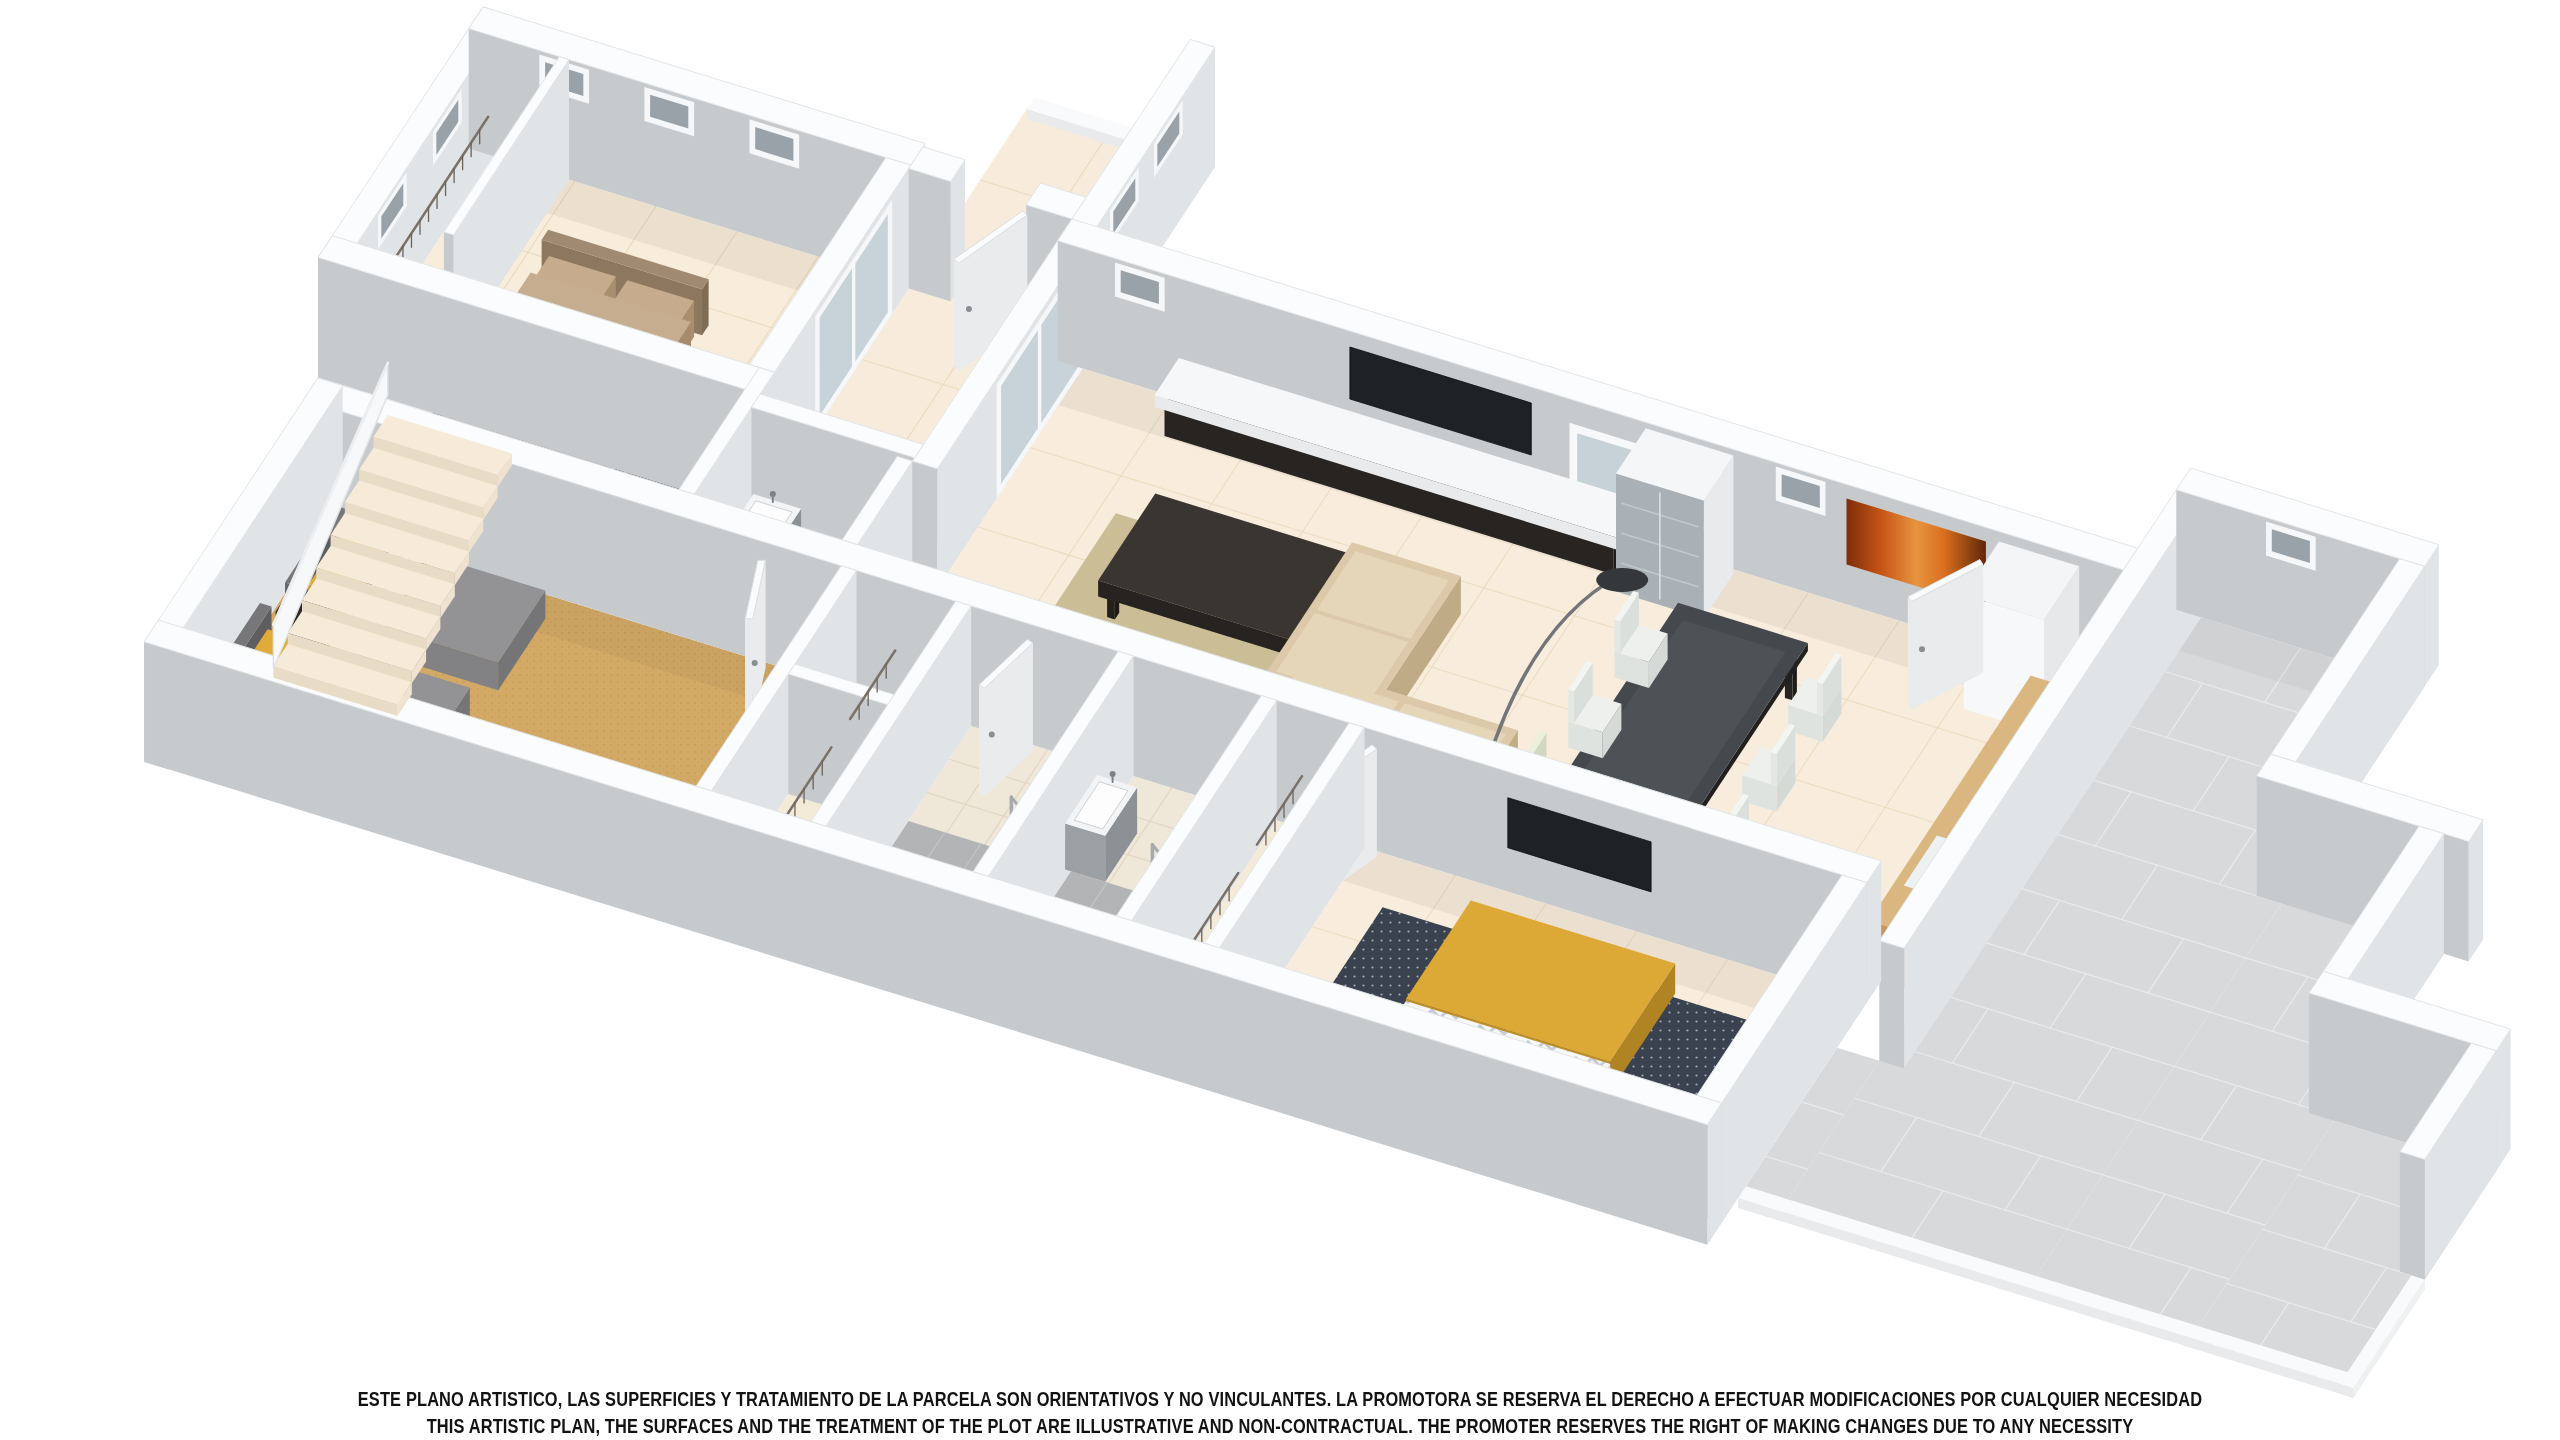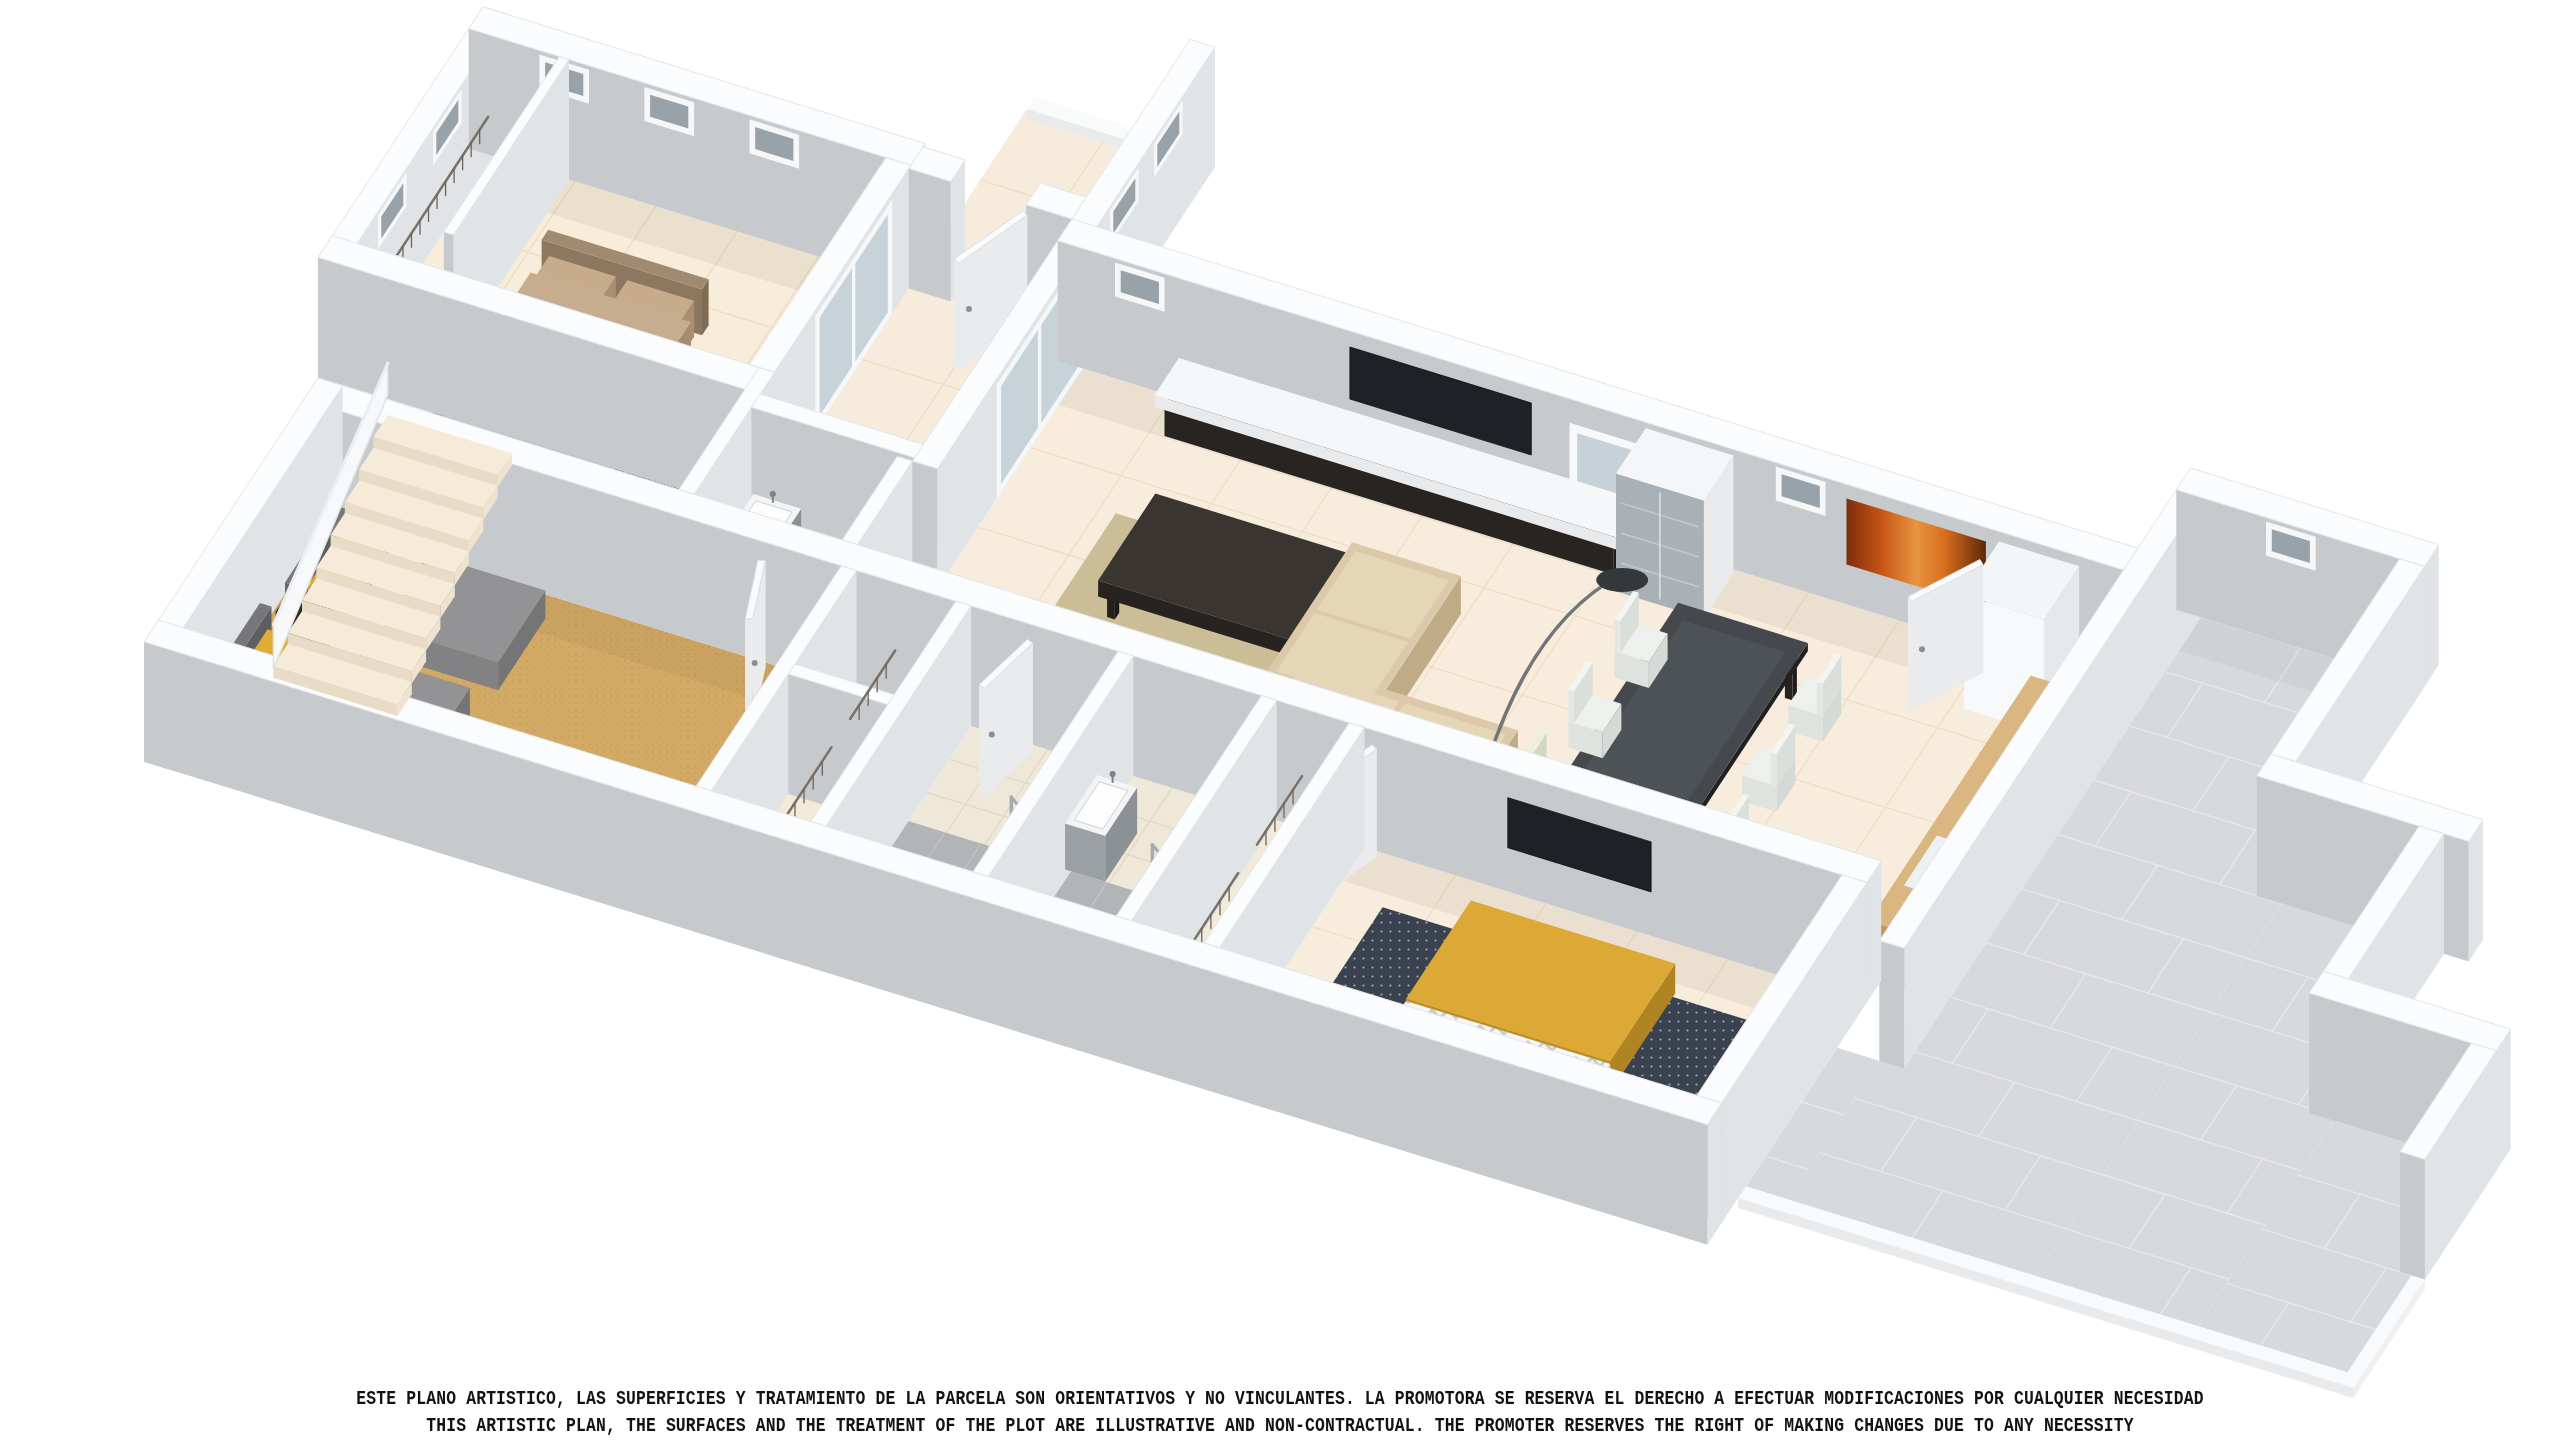--- a/index.html
+++ b/index.html
@@ -1,17 +1,17 @@
 <!DOCTYPE html>
 <html><head>
 <meta charset="utf-8">
 <style>
   html,body{margin:0;padding:0;background:#ffffff;}
   .stage{position:relative;width:2560px;height:1440px;background:#ffffff;overflow:hidden;
-         font-family:Liberation Mono, monospace;}
+         font-family:Liberation Sans, sans-serif;}
   .plan-svg{position:absolute;left:0;top:0;}
   .disclaimer{position:absolute;left:50%;width:2400px;margin-left:-1200px;text-align:center;
               color:#121212;font-weight:bold;font-size:21px;line-height:26px;white-space:nowrap;
               transform:scaleX(0.78);transform-origin:50% 50%;letter-spacing:0.2px;}
   .line1{top:1386px;}
   .line2{top:1413px;}
 </style>
 </head>
 <body>
 

